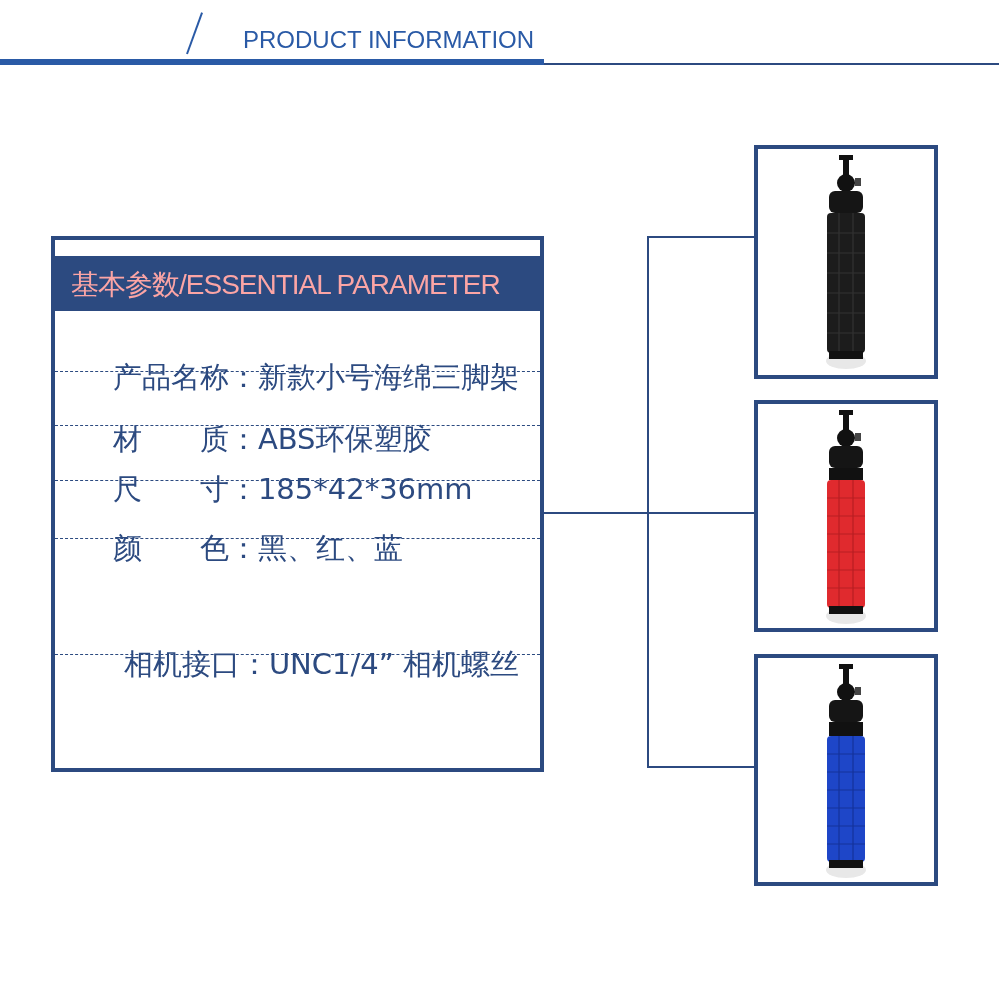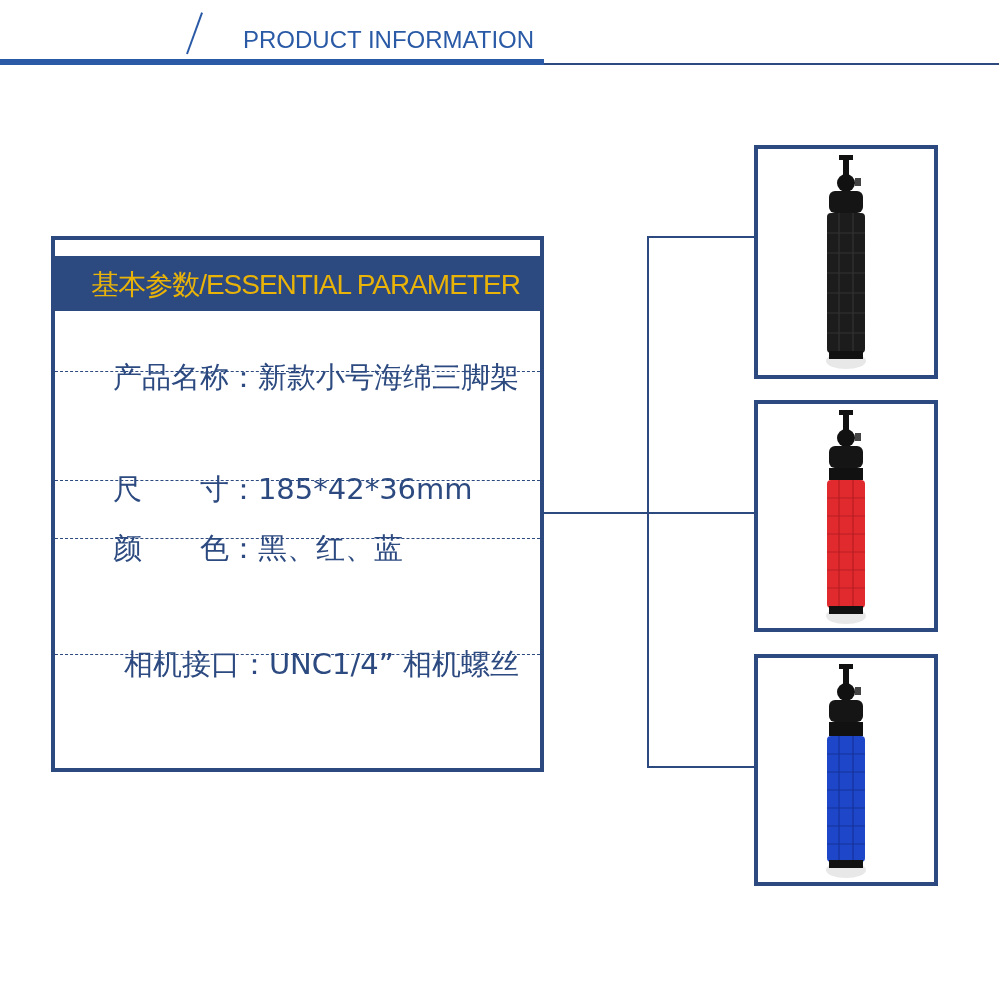--- a/index.html
+++ b/index.html
@@ -7,21 +7,21 @@
   body { position: relative; font-family: "DejaVu Sans", sans-serif; color: #2c4a80; }
 
   .header { position: absolute; left: 0; top: 0; width: 1000px; height: 70px; }
   .header-cn { position: absolute; left: 24px; top: 10px; font-size: 38px; color: #2a5aa6; letter-spacing: 1px; }
   .header-slash { position: absolute; left: 186px; top: 10px; width: 2px; height: 44px; background: #2a5aa6; transform: rotate(20deg); transform-origin: bottom; }
   .header-en { position: absolute; left: 216px; top: 26px; font-family: "Liberation Sans", sans-serif; font-size: 24px; color: #2a5aa6; margin-left: 27px; }
   .header-bar { position: absolute; left: 0; top: 59px; width: 544px; height: 6px; background: #2a5aa6; }
   .header-line { position: absolute; left: 544px; top: 63px; width: 455px; height: 1.5px; background: #2c4a80; }
 
   .param-box { position: absolute; left: 51px; top: 236px; width: 493px; height: 536px; border: 4px solid #2c4a80; background: #fff; }
-  .param-title { position: absolute; left: 0; top: 16px; width: 100%; height: 55px; background: #2c4a80; color: #eab308; font-family: "Liberation Sans", sans-serif; font-size: 28px; padding: 10px 0 0 16px; letter-spacing: -1px; text-align: center; }
+  .param-title { position: absolute; left: 0; top: 16px; width: 100%; height: 55px; background: #2c4a80; color: #fca5a5; font-family: "Liberation Sans", sans-serif; font-size: 28px; padding: 10px 0 0 16px; letter-spacing: -1px; }
   .param-row { position: absolute; left: 0; width: 100%; font-size: 29px; color: #2c4a80; padding-left: 21px; border-bottom: 1.5px dashed #2c4a80; white-space: pre; }
   .param-row span { display: inline-block; }
 
   .connector { position: absolute; background: #2c4a80; }
 
   .photo-frame { position: absolute; left: 754px; width: 184px; border: 4px solid #2c4a80; background: #fff; }
   .tripod { position: absolute; left: 50%; transform: translateX(-50%); }
 </style>
 </head>
 <body>
@@ -31,20 +31,23 @@
   <div class="header-en">PRODUCT INFORMATION</div>
   <div class="header-bar"></div>
   <div class="header-line"></div>
 </div>
 
 <div class="param-box">
   <div class="param-title">基本参数/ESSENTIAL PARAMETER</div>
 
   <div class="param-row" style="top:84px;height:48px;">
     <span>产品名称：</span><span>新款小号海绵三脚架</span>
+  </div>
+  <div class="param-row" style="top:132px;height:54px;padding-top:14px;">
+    <span>材　　质：</span><span>ABS环保塑胶</span>
   </div>
   <div class="param-row" style="top:186px;height:55px;padding-top:10px;">
     <span>尺　　寸：</span><span>185*42*36mm</span>
   </div>
   <div class="param-row" style="top:241px;height:58px;padding-top:14px;">
     <span>颜　　色：</span><span>黑、红、蓝</span>
   </div>
   <div class="param-row" style="top:357px;height:58px;padding-top:14px;padding-left:32px;">
     <span>相机接口：</span><span>UNC1/4” 相机螺丝</span>
   </div>

